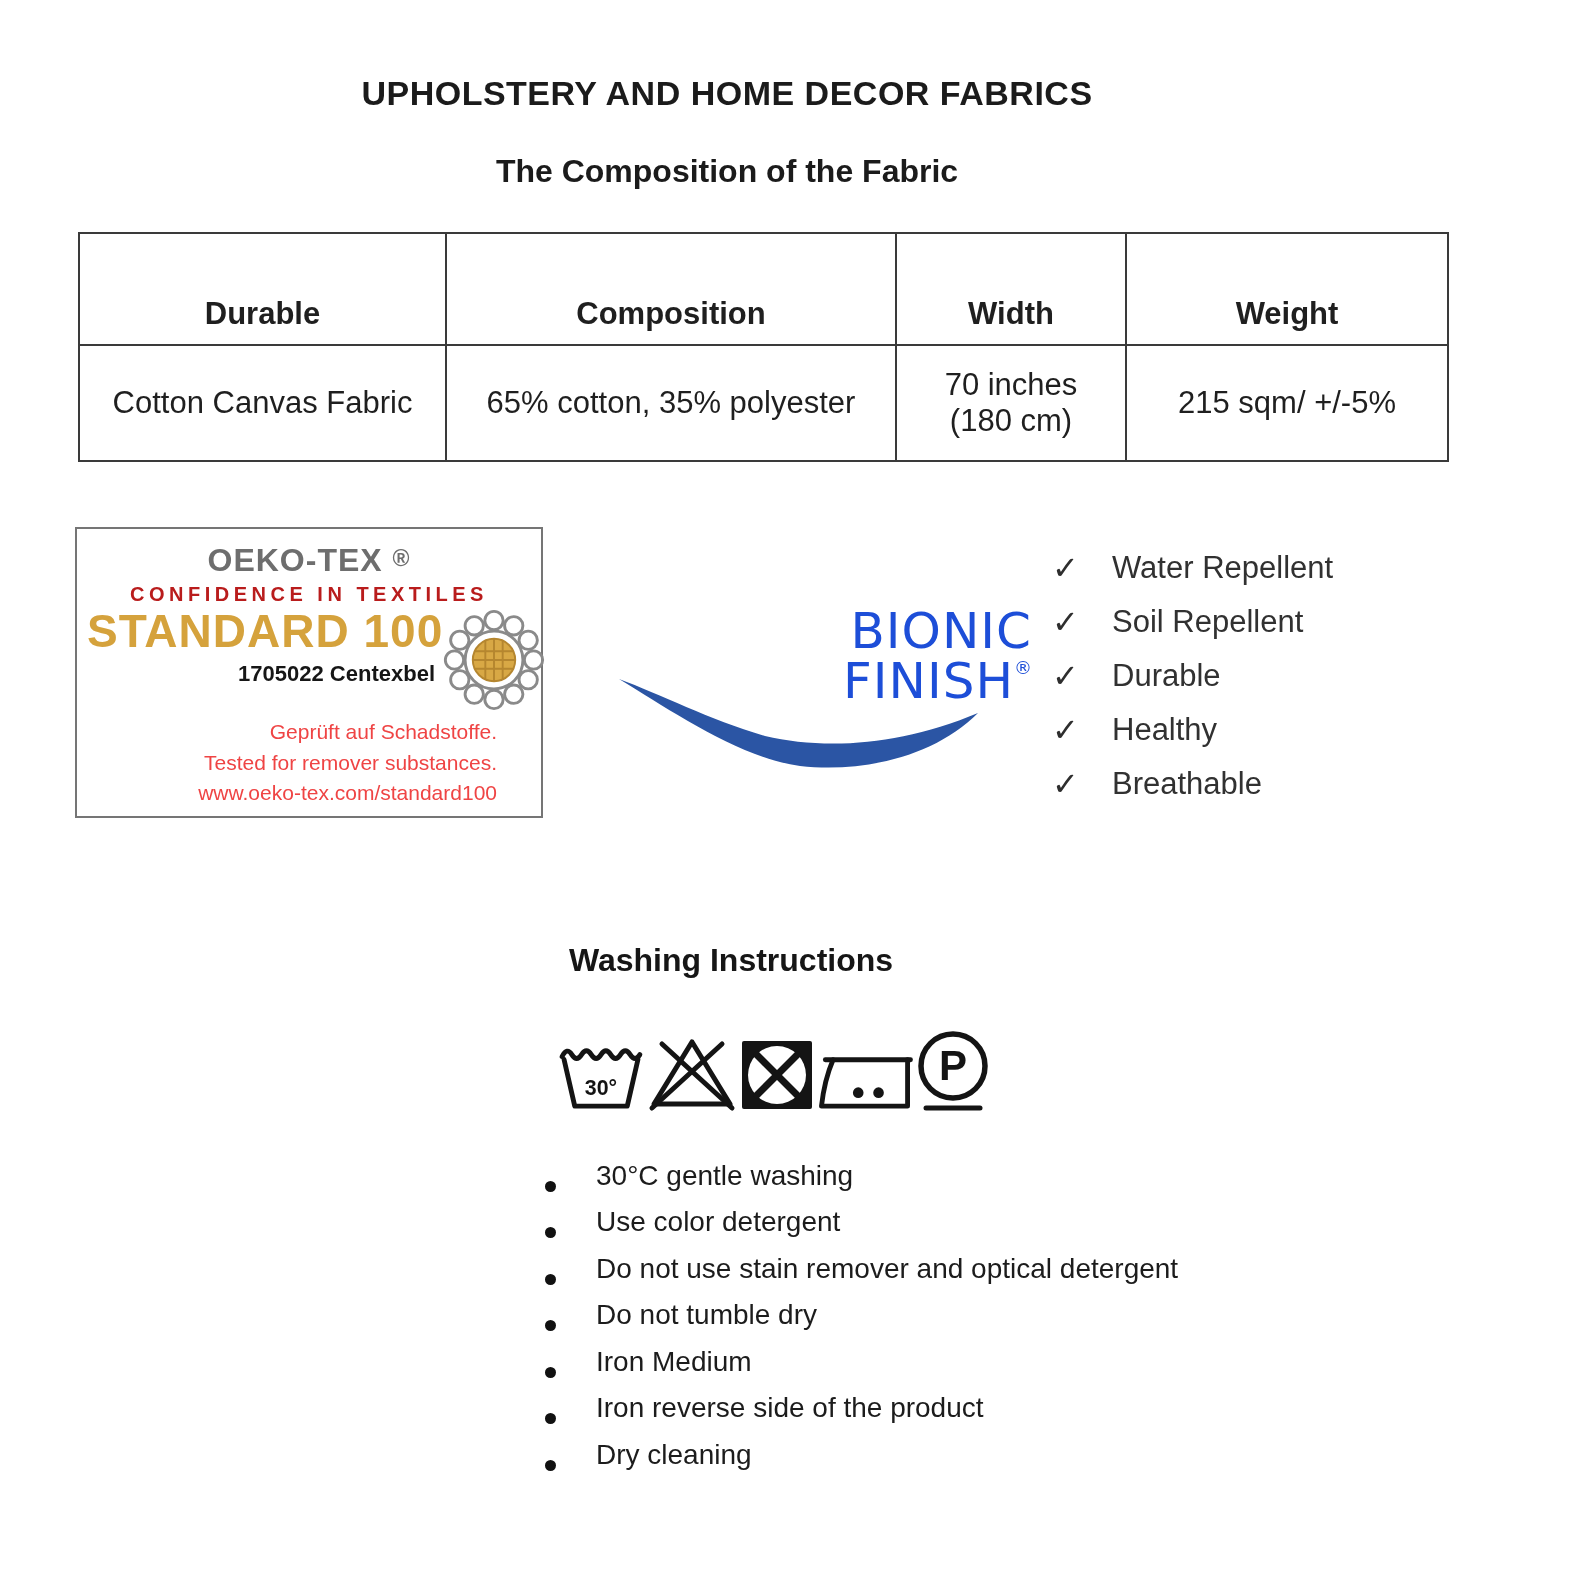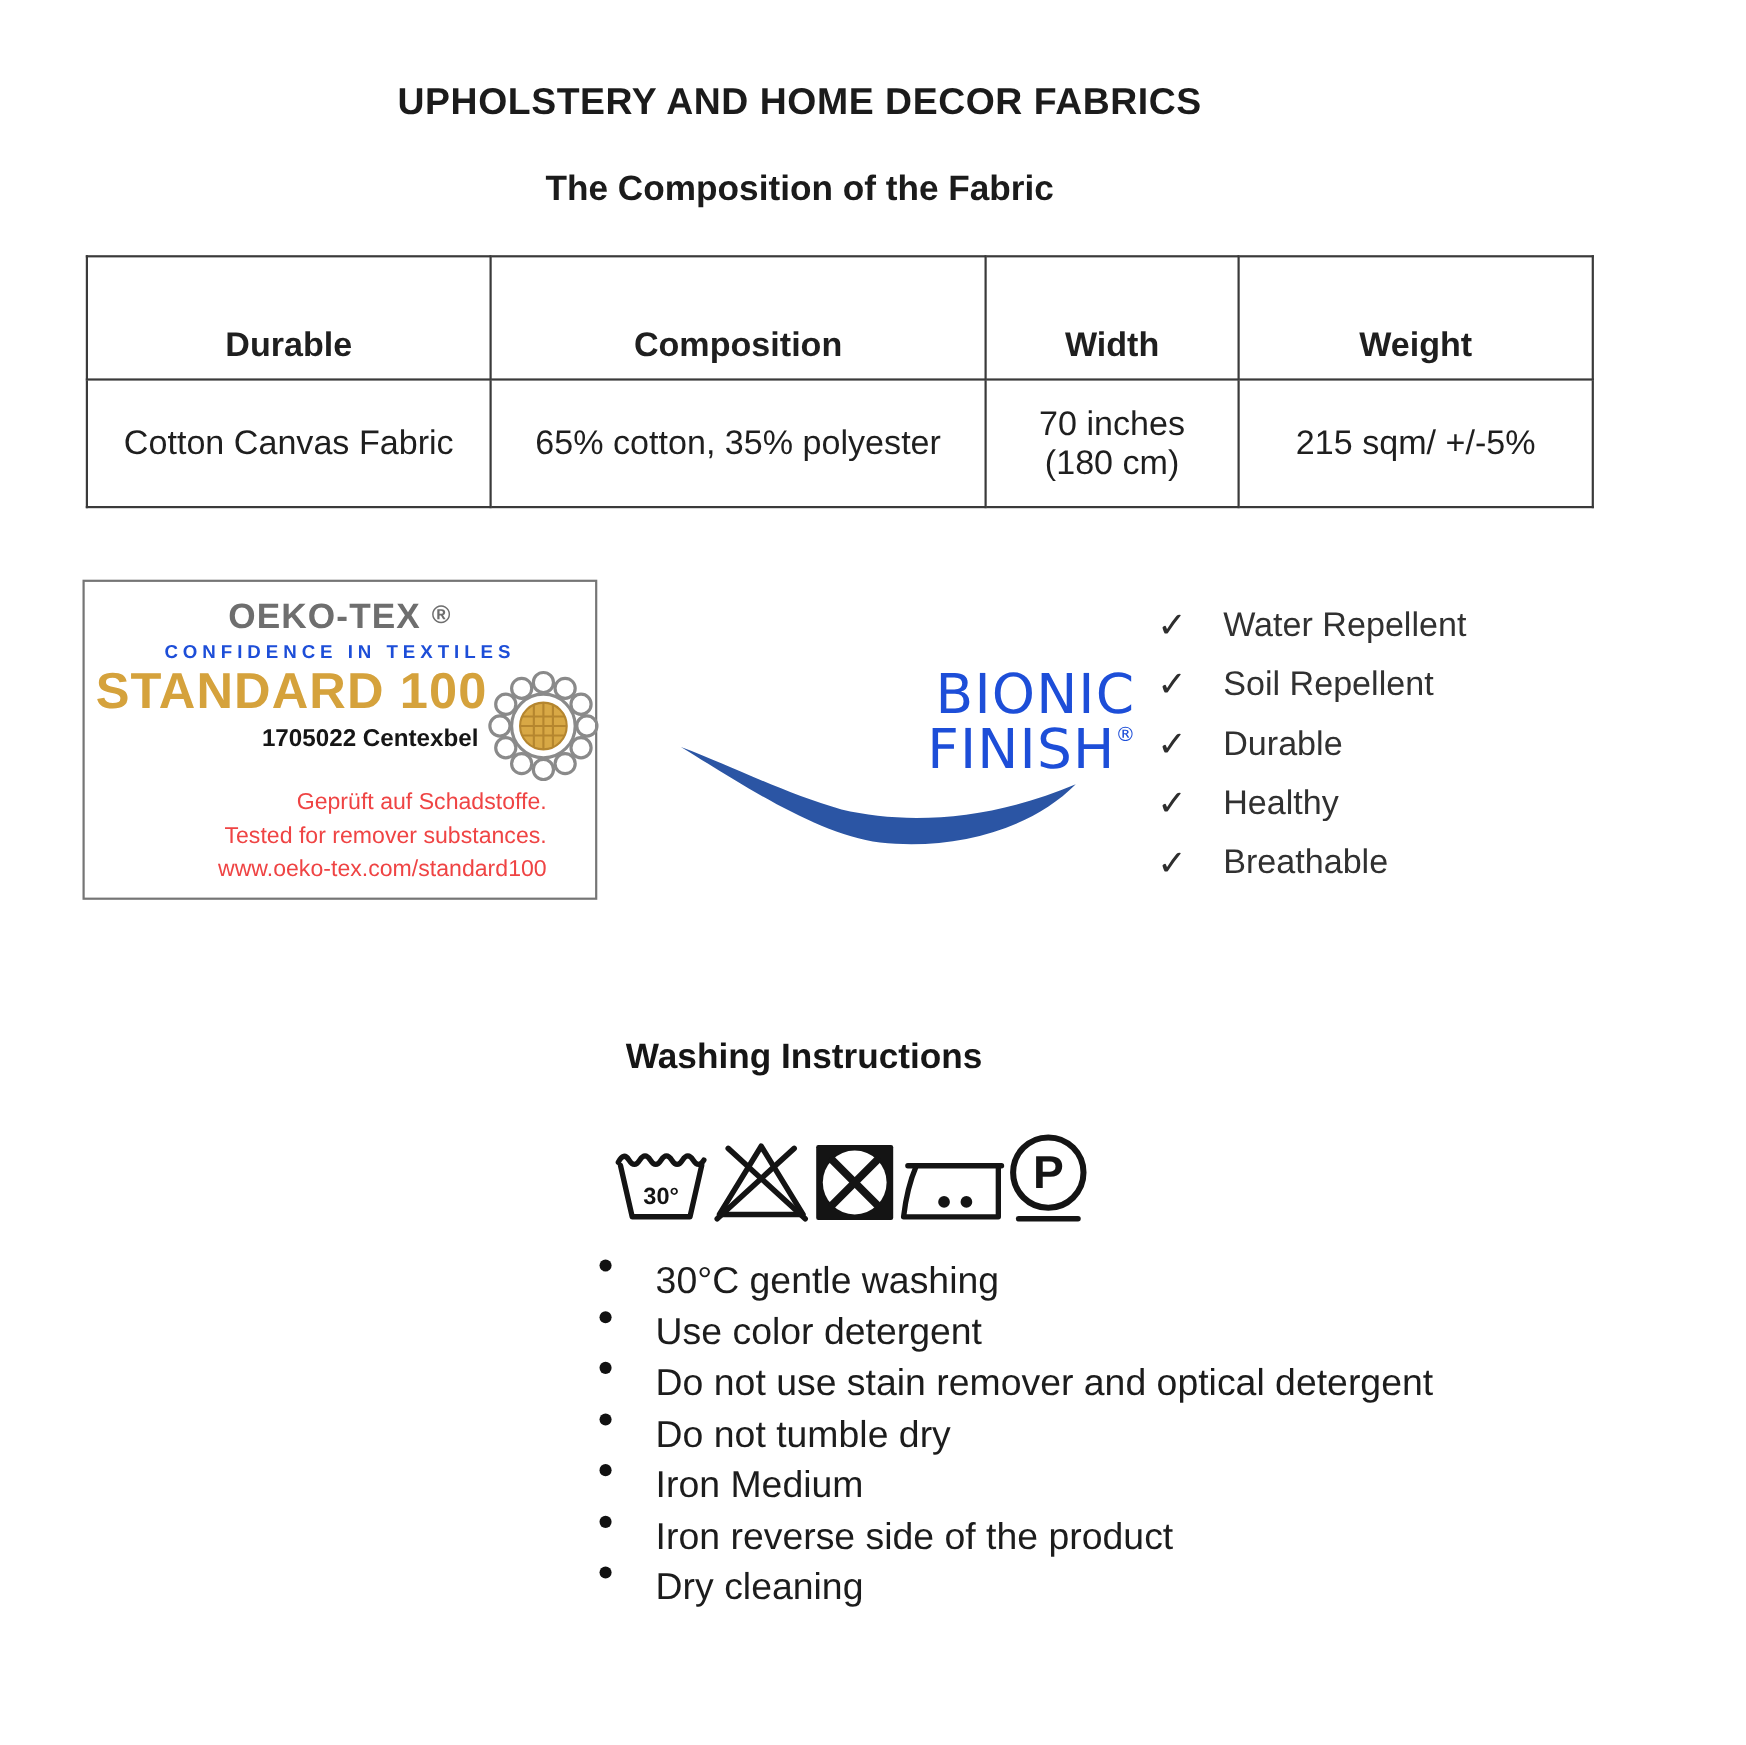--- a/index.html
+++ b/index.html
@@ -27,21 +27,21 @@
   table.spec th{height:112px;vertical-align:bottom;padding-bottom:12px;font-weight:bold;}
   table.spec td{height:116px;vertical-align:middle;white-space:pre-line;}
   
   .oeko-box{
     position:absolute;left:75px;top:527px;width:468px;height:291px;
     border:2px solid #757575;box-sizing:border-box;background:#fff;
   }
   .oeko-brand{margin-top:15px;text-align:center;font-size:32px;font-weight:bold;
     color:#6e6e6e;letter-spacing:1px;line-height:1;}
   .oeko-brand .reg{font-size:.72em;vertical-align:5px;}
-  .oeko-tagline{text-align:center;font-size:17px;font-weight:bold;color:#1d4ed8;
+  .oeko-tagline{text-align:center;font-size:20px;font-weight:bold;color:#b91c1c;
     letter-spacing:4.5px;margin-top:7px;}
   .oeko-standard{font-size:46px;font-weight:bold;color:#d5a23c;letter-spacing:1px;
     padding-left:10px;margin-top:1px;line-height:1.05;}
   .oeko-cert{text-align:right;margin-right:106px;font-size:22px;font-weight:bold;
     color:#161616;margin-top:6px;}
   .oeko-notes{text-align:right;margin-right:44px;font-size:21px;color:#ef4444;
     margin-top:30px;line-height:1.45;}
   .oeko-flower{position:absolute;left:364px;top:78px;width:106px;height:106px;}
   
   .bionic{position:absolute;left:600px;top:598px;width:400px;height:215px;}
@@ -55,21 +55,21 @@
   
   .features{position:absolute;left:1052px;top:541px;}
   .feature{display:flex;align-items:center;height:54px;font-size:31px;color:#313131;}
   .feature .check{width:60px;font-size:32px;color:#2e2e2e;flex:none;}
   
   .wash-heading{position:absolute;top:942px;left:0;width:1462px;text-align:center;
     font-size:32px;font-weight:bold;color:#161616;}
   .care-icons{position:absolute;left:556px;top:1028px;display:flex;
     align-items:flex-end;height:84px;}
   .bullets{position:absolute;left:545px;top:1145px;list-style:none;margin:0;padding:0;}
-  .bullet{display:flex;align-items:flex-start;height:46.5px;font-size:34px;color:#1c1c1c;}
+  .bullet{display:flex;align-items:flex-end;height:46.5px;font-size:28px;color:#1c1c1c;}
   .bullet .dot{width:11px;height:11px;border-radius:50%;background:#111;
     margin-right:40px;flex:none;}
 </style>
 </head>
 <body>
 
 <div class="doc-title">UPHOLSTERY AND HOME DECOR FABRICS</div>
 <div class="doc-subtitle">The Composition of the Fabric</div>
 
 <table class="spec">

